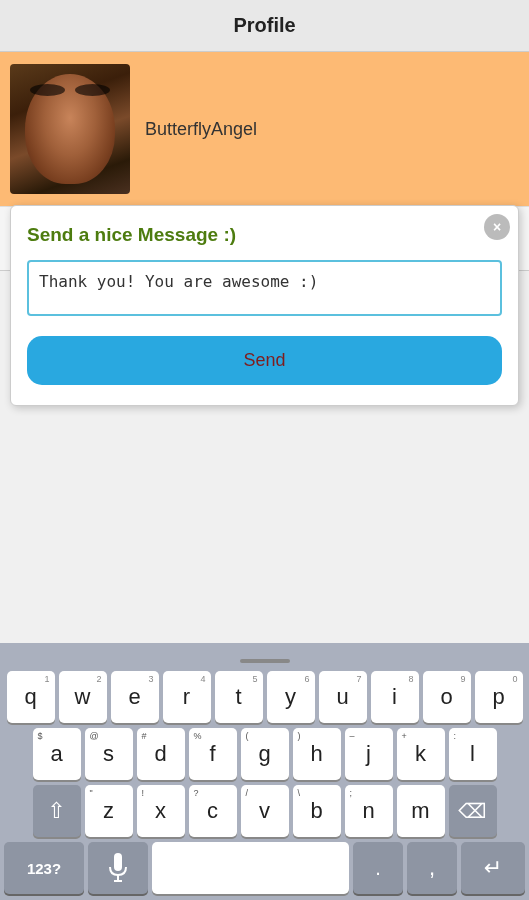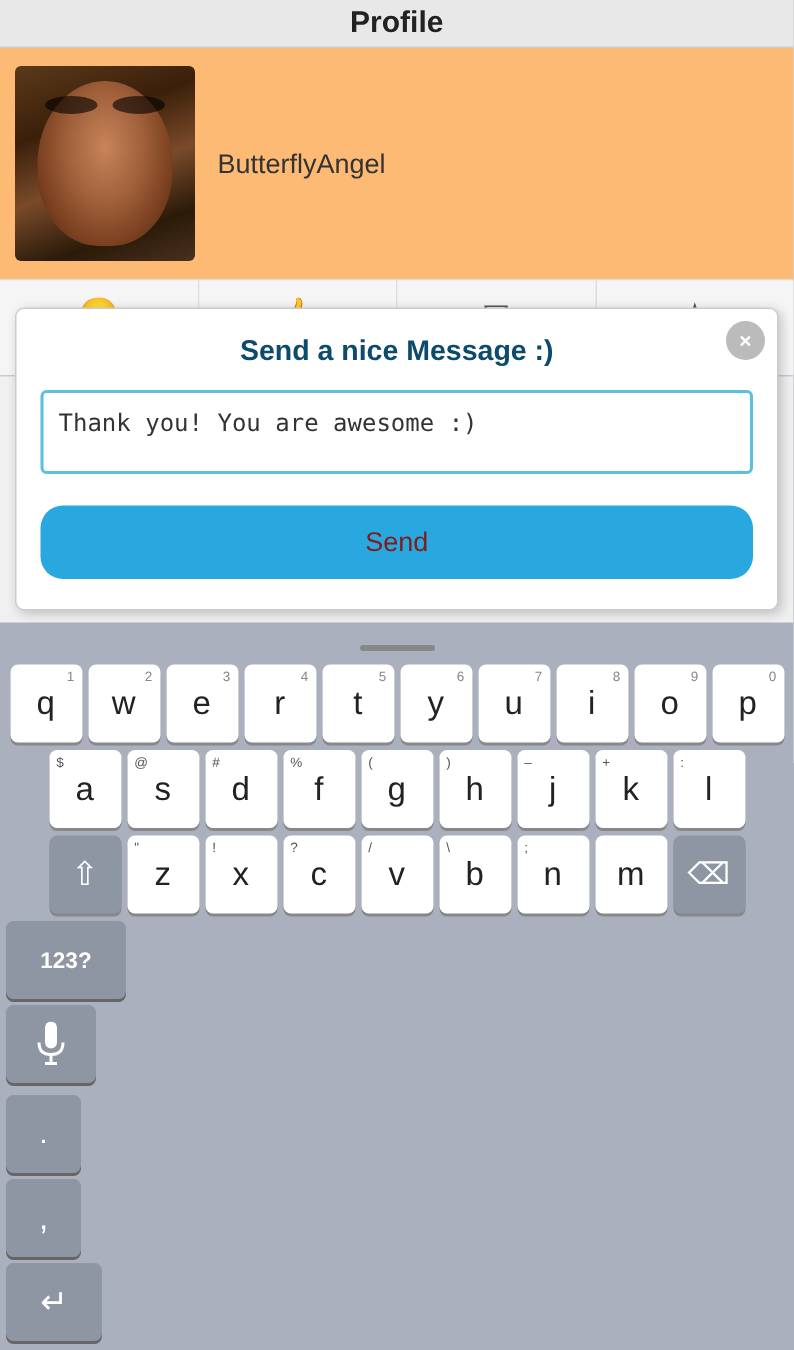--- a/index.html
+++ b/index.html
@@ -9,21 +9,21 @@
       font-family: 'Arial', sans-serif;
       background: #f0f0f0;
       overflow: hidden;
       position: relative;
     }
 
     
     .header {
       background: #e8e8e8;
       text-align: center;
-      padding: 4px;
+      padding: 14px;
       border-bottom: 1px solid #ccc;
     }
     .header-title {
       font-size: 20px;
       font-weight: bold;
       color: #222;
     }
 
     
     .profile-section {
@@ -118,23 +118,22 @@
       align-items: center;
       justify-content: center;
       cursor: pointer;
       color: #fff;
       font-size: 14px;
       font-weight: bold;
     }
     .dialog-title {
       font-size: 19px;
       font-weight: bold;
-      color: #0c4a6e;
+      color: #4d7c0f;
       margin-bottom: 14px;
-      text-align: center;
     }
     .message-input {
       width: 100%;
       border: 2px solid #5bc0de;
       border-radius: 4px;
       padding: 10px;
       font-size: 16px;
       color: #333;
       resize: none;
       height: 56px;
@@ -219,21 +218,20 @@
       line-height: 1;
     }
     .kb-key.dark .main-char { color: #fff; }
     .kb-key.backspace { width: 64px; flex: 0 0 64px; }
 
     .kb-bottom-row {
       display: flex;
       gap: 4px;
       justify-content: center;
       margin-bottom: 2px;
-      flex-direction: column;
     }
     .kb-num-btn {
       background: #8e95a3;
       color: #fff;
       border-radius: 5px;
       box-shadow: 0 2px 0 #666;
       width: 80px;
       height: 52px;
       display: flex;
       flex-direction: column;

